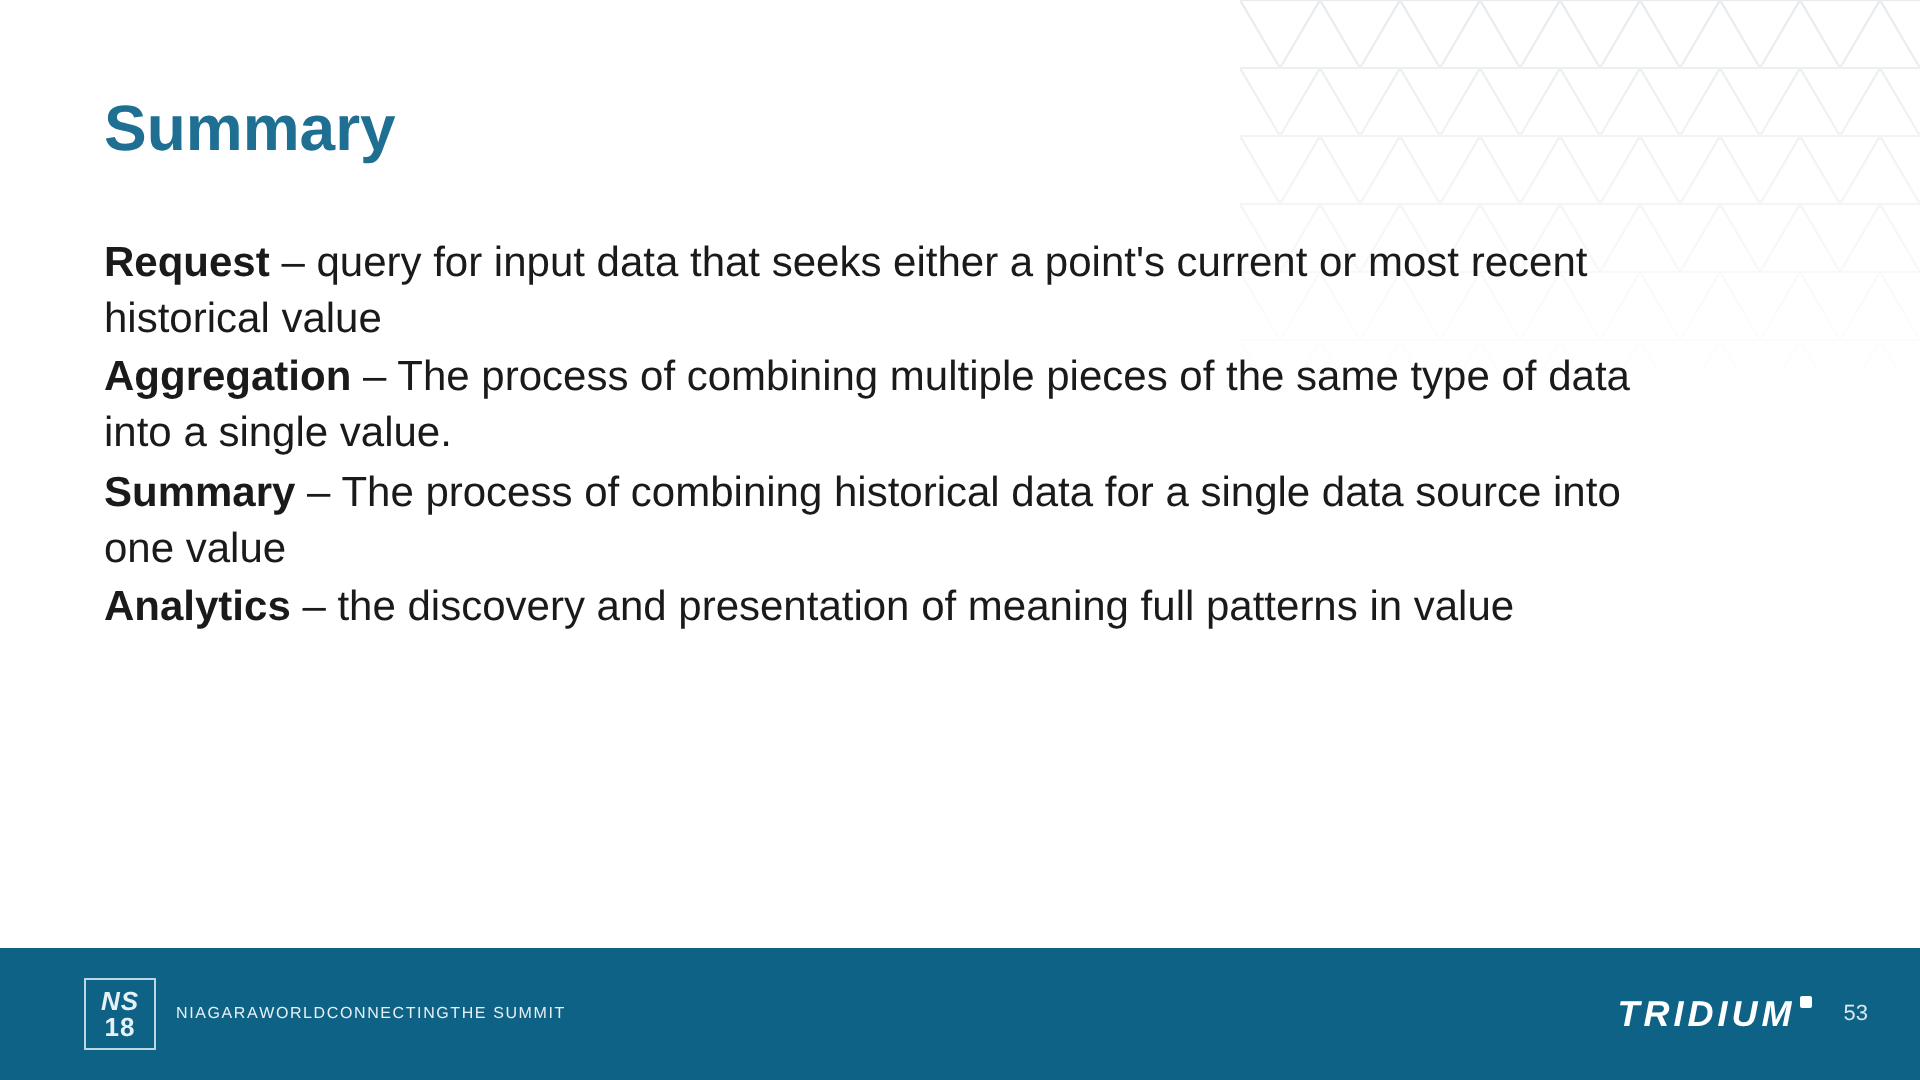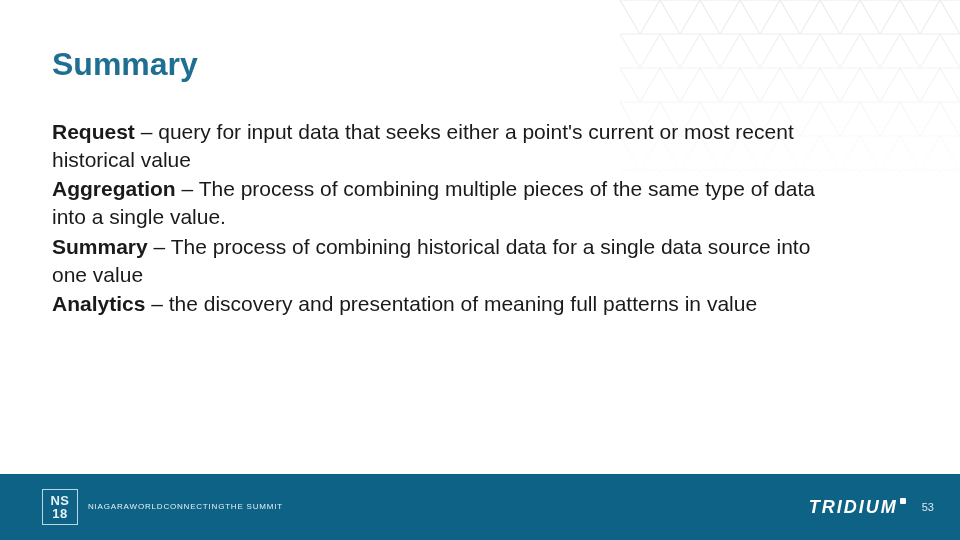--- a/index.html
+++ b/index.html
@@ -24,21 +24,21 @@
     background: #0d6285;
     display: flex; align-items: center; justify-content: space-between;
     padding: 0 26px 0 42px;
   }
   .badge { display: flex; align-items: center; gap: 10px; }
   .badge-box {
     width: 36px; height: 36px; border: 1.5px solid #bcd7e2;
     display: flex; flex-direction: column; align-items: center; justify-content: center;
     color: #e6f1f6; font-weight: 700;
   }
-  .badge-box .ns { font-size: 13px; line-height: 1; letter-spacing: 0.5px; }
+  .badge-box .ns { font-size: 13px; line-height: 1; letter-spacing: 0.5px; font-style: italic; }
   .badge-box .yr { font-size: 13px; line-height: 1; letter-spacing: 0.5px; }
   .badge-text { display: flex; flex-direction: row; color: #e6f1f6; font-size: 8px; letter-spacing: 0.8px; line-height: 1.25; }
   .badge-text span { white-space: nowrap; }
   .footer-right { display: flex; align-items: center; gap: 16px; }
   .brand {
     color: #ffffff; font-size: 18px; font-weight: 700; letter-spacing: 2px;
     display: flex; align-items: center; gap: 2px; font-style: italic;
   }
   .brand-badge {
     display:inline-block; width:6px; height:6px; background:#fff; border-radius:1px;

